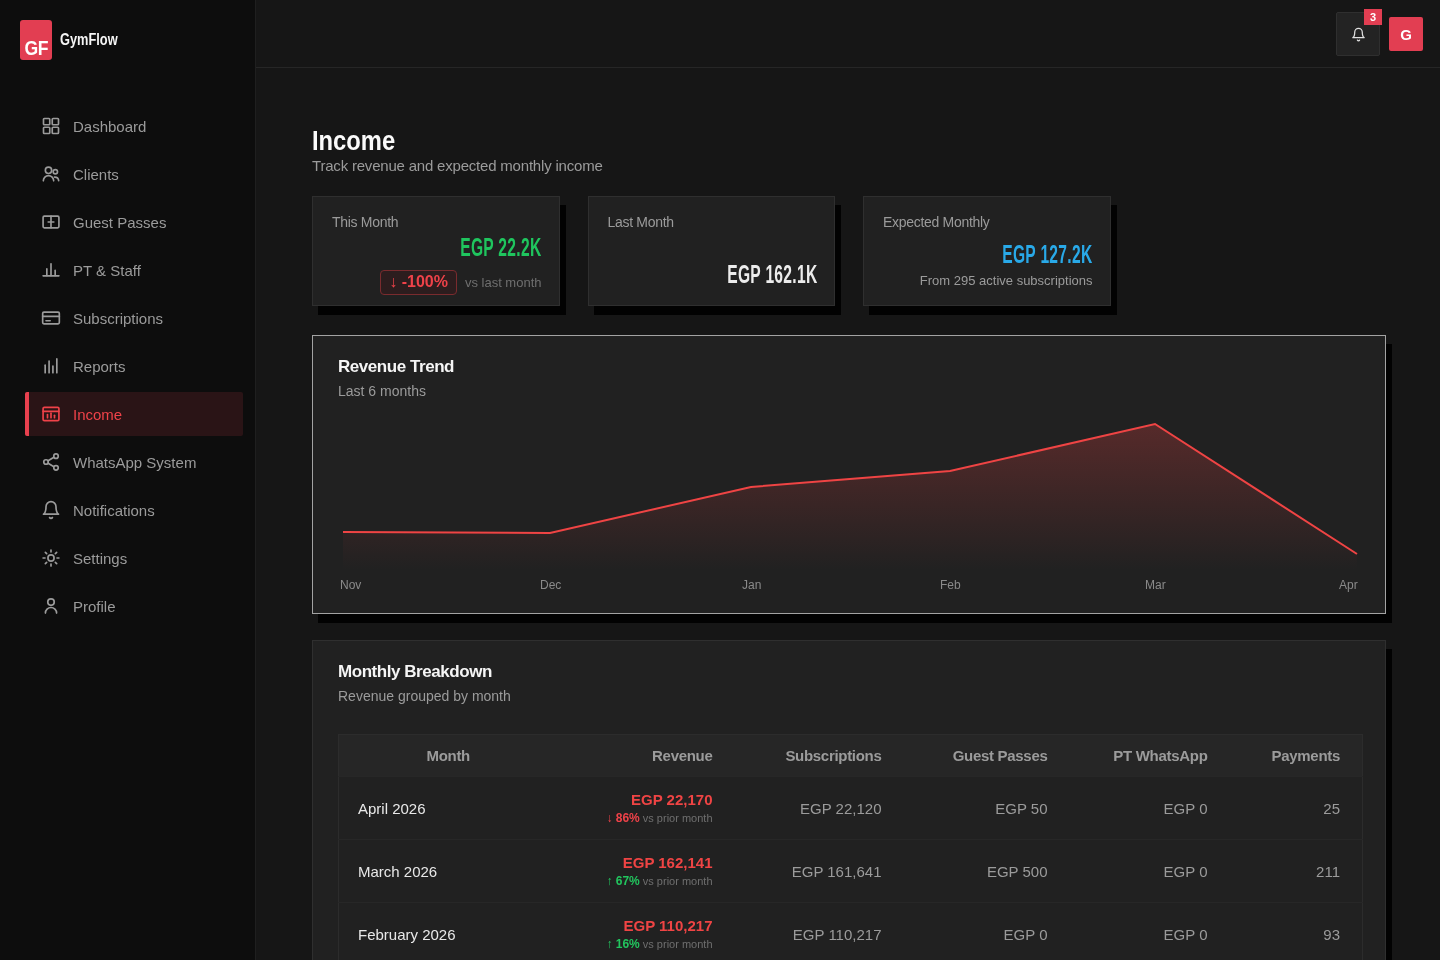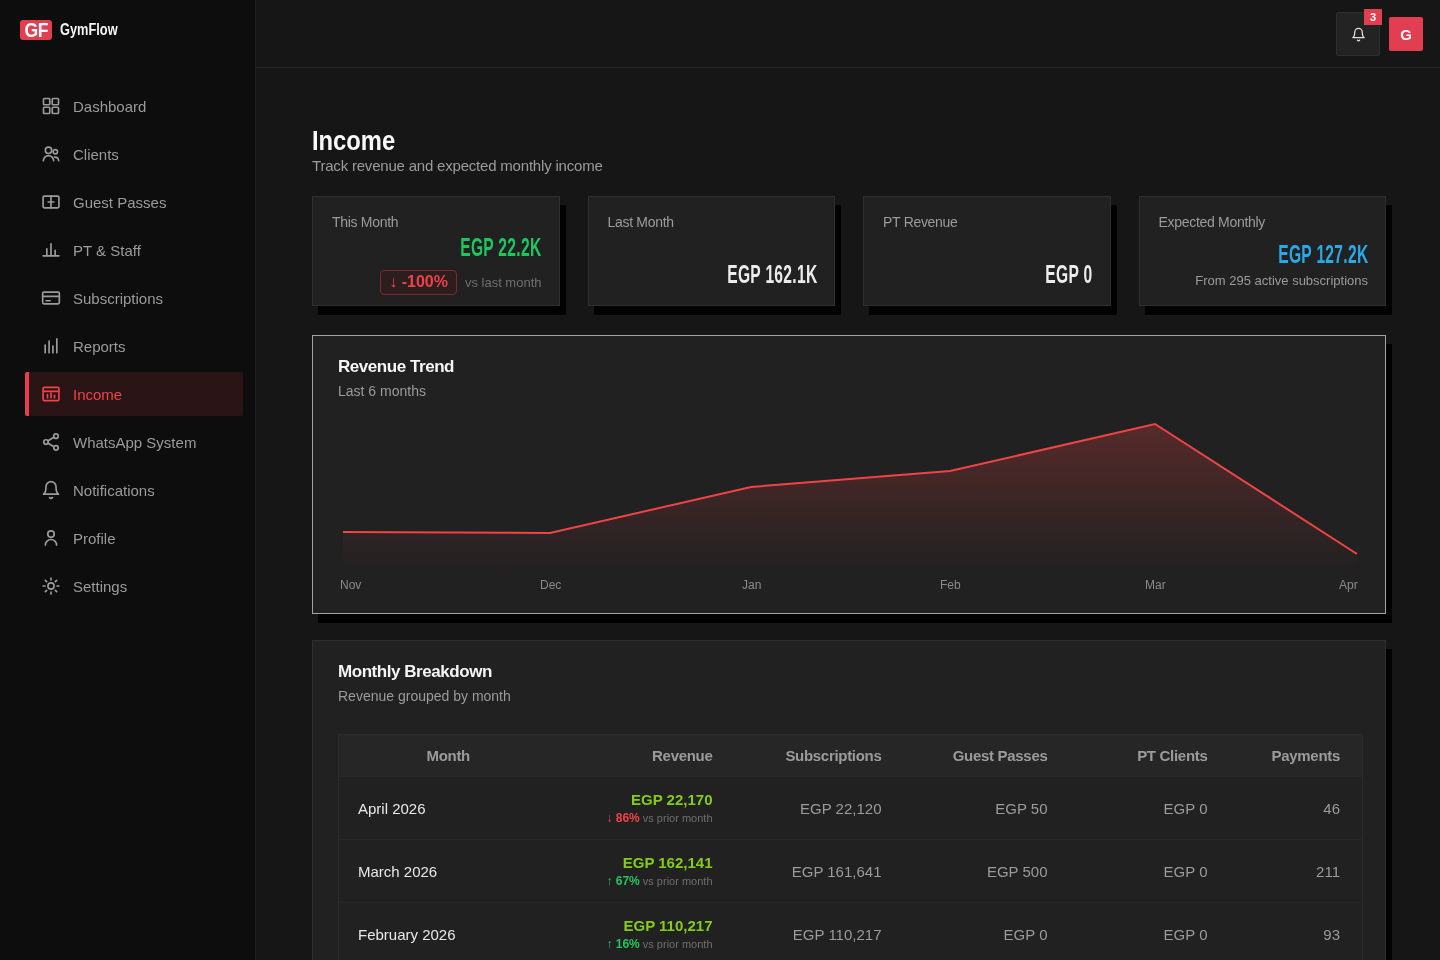--- a/index.html
+++ b/index.html
@@ -1,20 +1,20 @@
 <!DOCTYPE html>
 <html><head>
 <meta charset="utf-8">
 <style>
 * { margin:0; padding:0; box-sizing:border-box; }
 html,body { width:1440px; height:960px; overflow:hidden; background:#161616; font-family:"Liberation Sans", sans-serif; }
 
 .sidebar { position:fixed; left:0; top:0; width:256px; height:960px; background:#0d0d0d; border-right:1px solid #1f1f1f; }
 .logo-row { display:flex; align-items:center; gap:8px; padding:20px; }
-.logo-box { width:32px; height:20px; background:#e23e52; border-radius:3px; display:flex; align-items:center; justify-content:center; }
+.logo-box { width:32px; height:40px; background:#e23e52; border-radius:3px; display:flex; align-items:flex-end; justify-content:center; }
 .logo-box span { color:#fff; font-weight:bold; font-size:20px; transform:scaleX(0.88); letter-spacing:-0.5px; }
 .logo-name { color:#f5f5f5; font-weight:bold; font-size:16px; transform:scaleX(0.8); transform-origin:0 50%; }
 .nav { margin-top:24px;padding-left:13px; }
 .nav-item { display:flex; align-items:center; height:44px; margin:0 12px 4px 12px; padding-left:16px; gap:12px; color:#9b9b9b; font-size:15px; border-radius:2px; }
 .nav-item svg { width:20px; height:20px; flex:0 0 20px; }
 .nav-item.active { background:#2a1416; border-left:4px solid #e8404e; padding-left:12px; color:#ef4249; }
 
 .topbar { position:fixed; left:256px; top:0; width:1184px; height:68px; background:#161616; border-bottom:1px solid #262626; }
 .bell-btn { position:absolute; right:60px; top:12px; width:44px; height:44px; background:#232323; border:1px solid #2f2f2f; border-radius:2px; display:flex; align-items:center; justify-content:center; }
 .bell-badge { position:absolute; right:58px; top:9px; width:18px; height:16px; background:#e23e52; color:#fff; font-size:11px; font-weight:bold; display:flex; align-items:center; justify-content:center; }
@@ -40,21 +40,21 @@
 .card-h { color:#f5f5f5; font-size:17px; font-weight:bold; letter-spacing:-0.45px; }
 .card-s { color:#9b9b9b; font-size:14px; margin-top:6px; }
 
 .table-card { margin-top:26px; background:#212121; border:1px solid #2f2f2f; box-shadow:6px 9px 0 rgba(0,0,0,0.9); height:400px; padding:21px 25px; }
 table { border-collapse:collapse; width:1024px; margin-top:30px; border:1px solid #2c2c2c; table-layout:fixed; }
 thead tr { background:#262626; }
 th { color:#9b9b9b; font-size:15px; font-weight:bold; letter-spacing:-0.3px; text-align:right; height:42px; padding-right:0; }
 th.l { text-align:center; padding-left:19px; }
 td { height:63px; border-top:1px solid #272727; text-align:right; font-size:15px; color:#9b9b9b; }
 td.l { text-align:left; padding-left:19px; color:#e8e8e8; font-weight:500; }
-.rev-main { color:#84cc16; font-weight:bold; font-size:15px; }
+.rev-main { color:#ef4444; font-weight:bold; font-size:15px; }
 .rev-sub { font-size:11px; color:#6f6f6f; margin-top:3px; }
 .rev-sub b { font-size:12px; font-weight:bold; }
 .dn { color:#ef4249; }
 .up { color:#22c55e; }
 .pr { padding-right:22px; }
 </style>
 </head>
 <body>
 <div class="main">
   <h1>Income</h1>
@@ -65,24 +65,20 @@
       <div class="t">This Month</div>
       <div class="val v-green">EGP 22.2K</div>
       <div class="badge-row">
           <span class="pct-badge">↓ -100%</span>
           <span class="vs">vs last month</span>
         </div>
     </div>
     <div class="card">
       <div class="t">Last Month</div>
       <div class="val v-white-sm">EGP 162.1K</div>
-    </div>
-    <div class="card">
-      <div class="t">PT Revenue</div>
-      <div class="val v-white-sm">EGP 0</div>
     </div>
     <div class="card">
       <div class="t">Expected Monthly</div>
       <div class="val v-blue">EGP 127.2K</div>
       <div class="note">From 295 active subscriptions</div>
     </div>
   </div>
 
   <div class="chart-card">
     <div class="card-h">Revenue Trend</div>
@@ -116,35 +112,35 @@
           <col style="width:166px">
           <col style="width:160px">
           <col style="width:155px">
         </colgroup>
       <thead>
         <tr>
             <th class="l">Month</th>
             <th>Revenue</th>
             <th>Subscriptions</th>
             <th>Guest Passes</th>
-            <th>PT Clients</th>
+            <th>PT WhatsApp</th>
             <th class="pr">Payments</th>
           </tr>
       </thead>
       <tbody>
         <tr>
           <td class="l">April 2026</td>
           <td>
               <div class="rev-main">EGP 22,170</div>
               <div class="rev-sub"><b class="dn">↓ 86%</b> vs prior month</div>
             </td>
           <td>EGP 22,120</td>
             <td>EGP 50</td>
             <td>EGP 0</td>
-            <td class="pr">46</td>
+            <td class="pr">25</td>
         </tr>
         <tr>
           <td class="l">March 2026</td>
           <td>
               <div class="rev-main">EGP 162,141</div>
               <div class="rev-sub"><b class="up">↑ 67%</b> vs prior month</div>
             </td>
           <td>EGP 161,641</td>
             <td>EGP 500</td>
             <td>EGP 0</td>
@@ -231,28 +227,28 @@
           <circle cx="6" cy="12" r="2.7"></circle>
           <circle cx="18" cy="19" r="2.7"></circle>
           <line x1="8.5" y1="10.6" x2="15.5" y2="6.4"></line>
           <line x1="8.5" y1="13.4" x2="15.5" y2="17.6"></line>
         </svg>WhatsApp System</div>
     <div class="nav-item"><svg viewBox="0 0 24 24" fill="none" stroke="currentColor" stroke-width="2" stroke-linecap="round" stroke-linejoin="round">
           <path d="M6 8a6 6 0 0 1 12 0c0 7 3 9 3 9H3s3-2 3-9"></path>
           <path d="M10.3 21a1.94 1.94 0 0 0 3.4 0"></path>
         </svg>Notifications</div>
     <div class="nav-item"><svg viewBox="0 0 24 24" fill="none" stroke="currentColor" stroke-width="2" stroke-linecap="round" stroke-linejoin="round">
-          <circle cx="12" cy="7.3" r="3.9"></circle>
-          <path d="M5.3 20.5a6.7 6.7 0 0 1 13.4 0"></path>
-        </svg>Profile</div>
-    <div class="nav-item"><svg viewBox="0 0 24 24" fill="none" stroke="currentColor" stroke-width="2" stroke-linecap="round" stroke-linejoin="round">
           <circle cx="12" cy="12" r="3.7"></circle>
           <line x1="12" y1="2.5" x2="12" y2="4.8"></line>
           <line x1="12" y1="19.2" x2="12" y2="21.5"></line>
           <line x1="2.5" y1="12" x2="4.8" y2="12"></line>
           <line x1="19.2" y1="12" x2="21.5" y2="12"></line>
           <line x1="5.2" y1="5.2" x2="6.8" y2="6.8"></line>
           <line x1="17.2" y1="17.2" x2="18.8" y2="18.8"></line>
           <line x1="5.2" y1="18.8" x2="6.8" y2="17.2"></line>
           <line x1="17.2" y1="6.8" x2="18.8" y2="5.2"></line>
         </svg>Settings</div>
+    <div class="nav-item"><svg viewBox="0 0 24 24" fill="none" stroke="currentColor" stroke-width="2" stroke-linecap="round" stroke-linejoin="round">
+          <circle cx="12" cy="7.3" r="3.9"></circle>
+          <path d="M5.3 20.5a6.7 6.7 0 0 1 13.4 0"></path>
+        </svg>Profile</div>
   </div>
 </div>
 
 </body></html>

